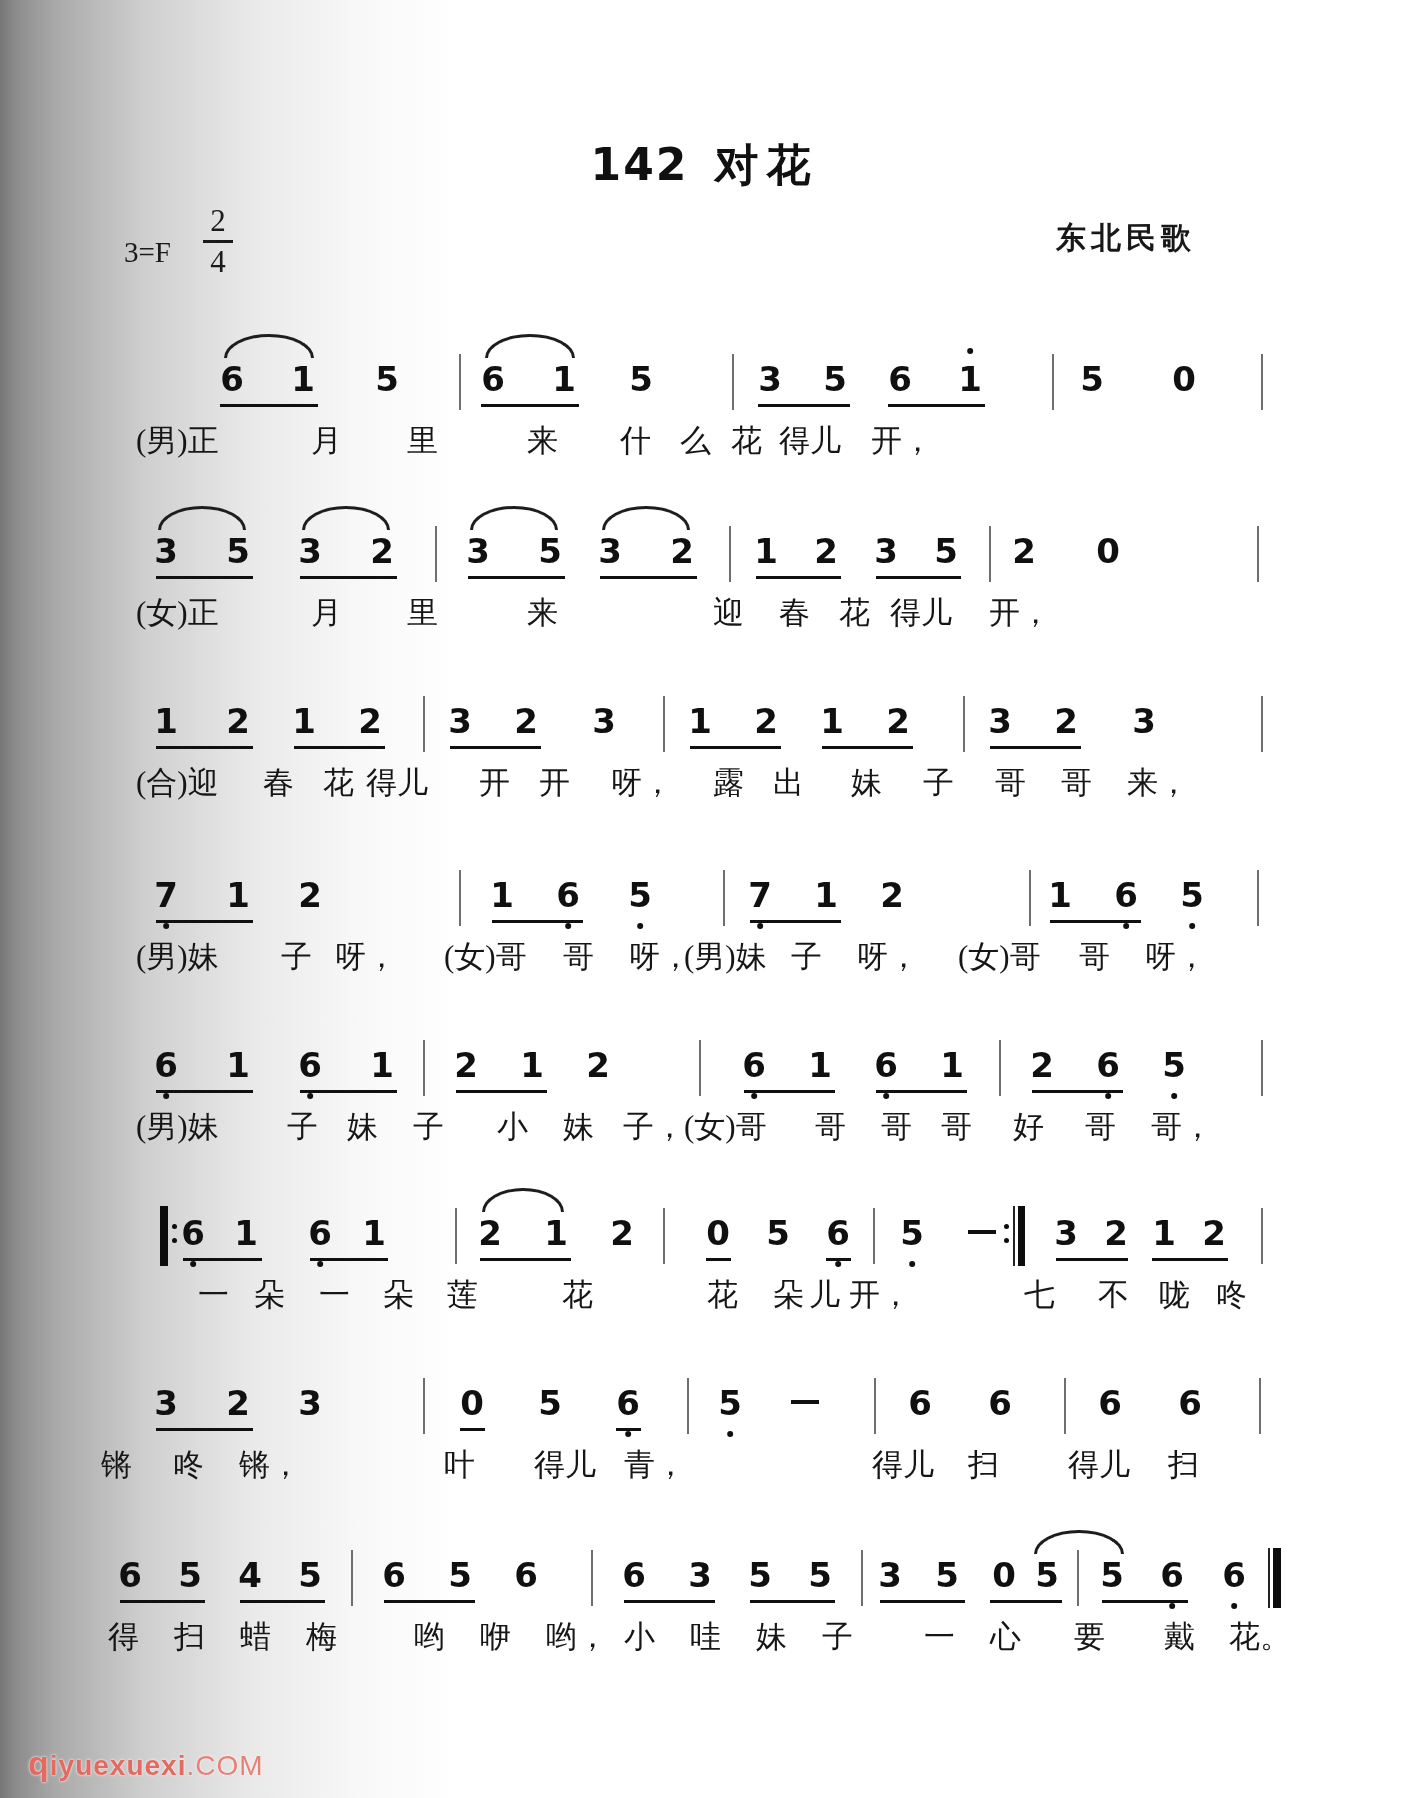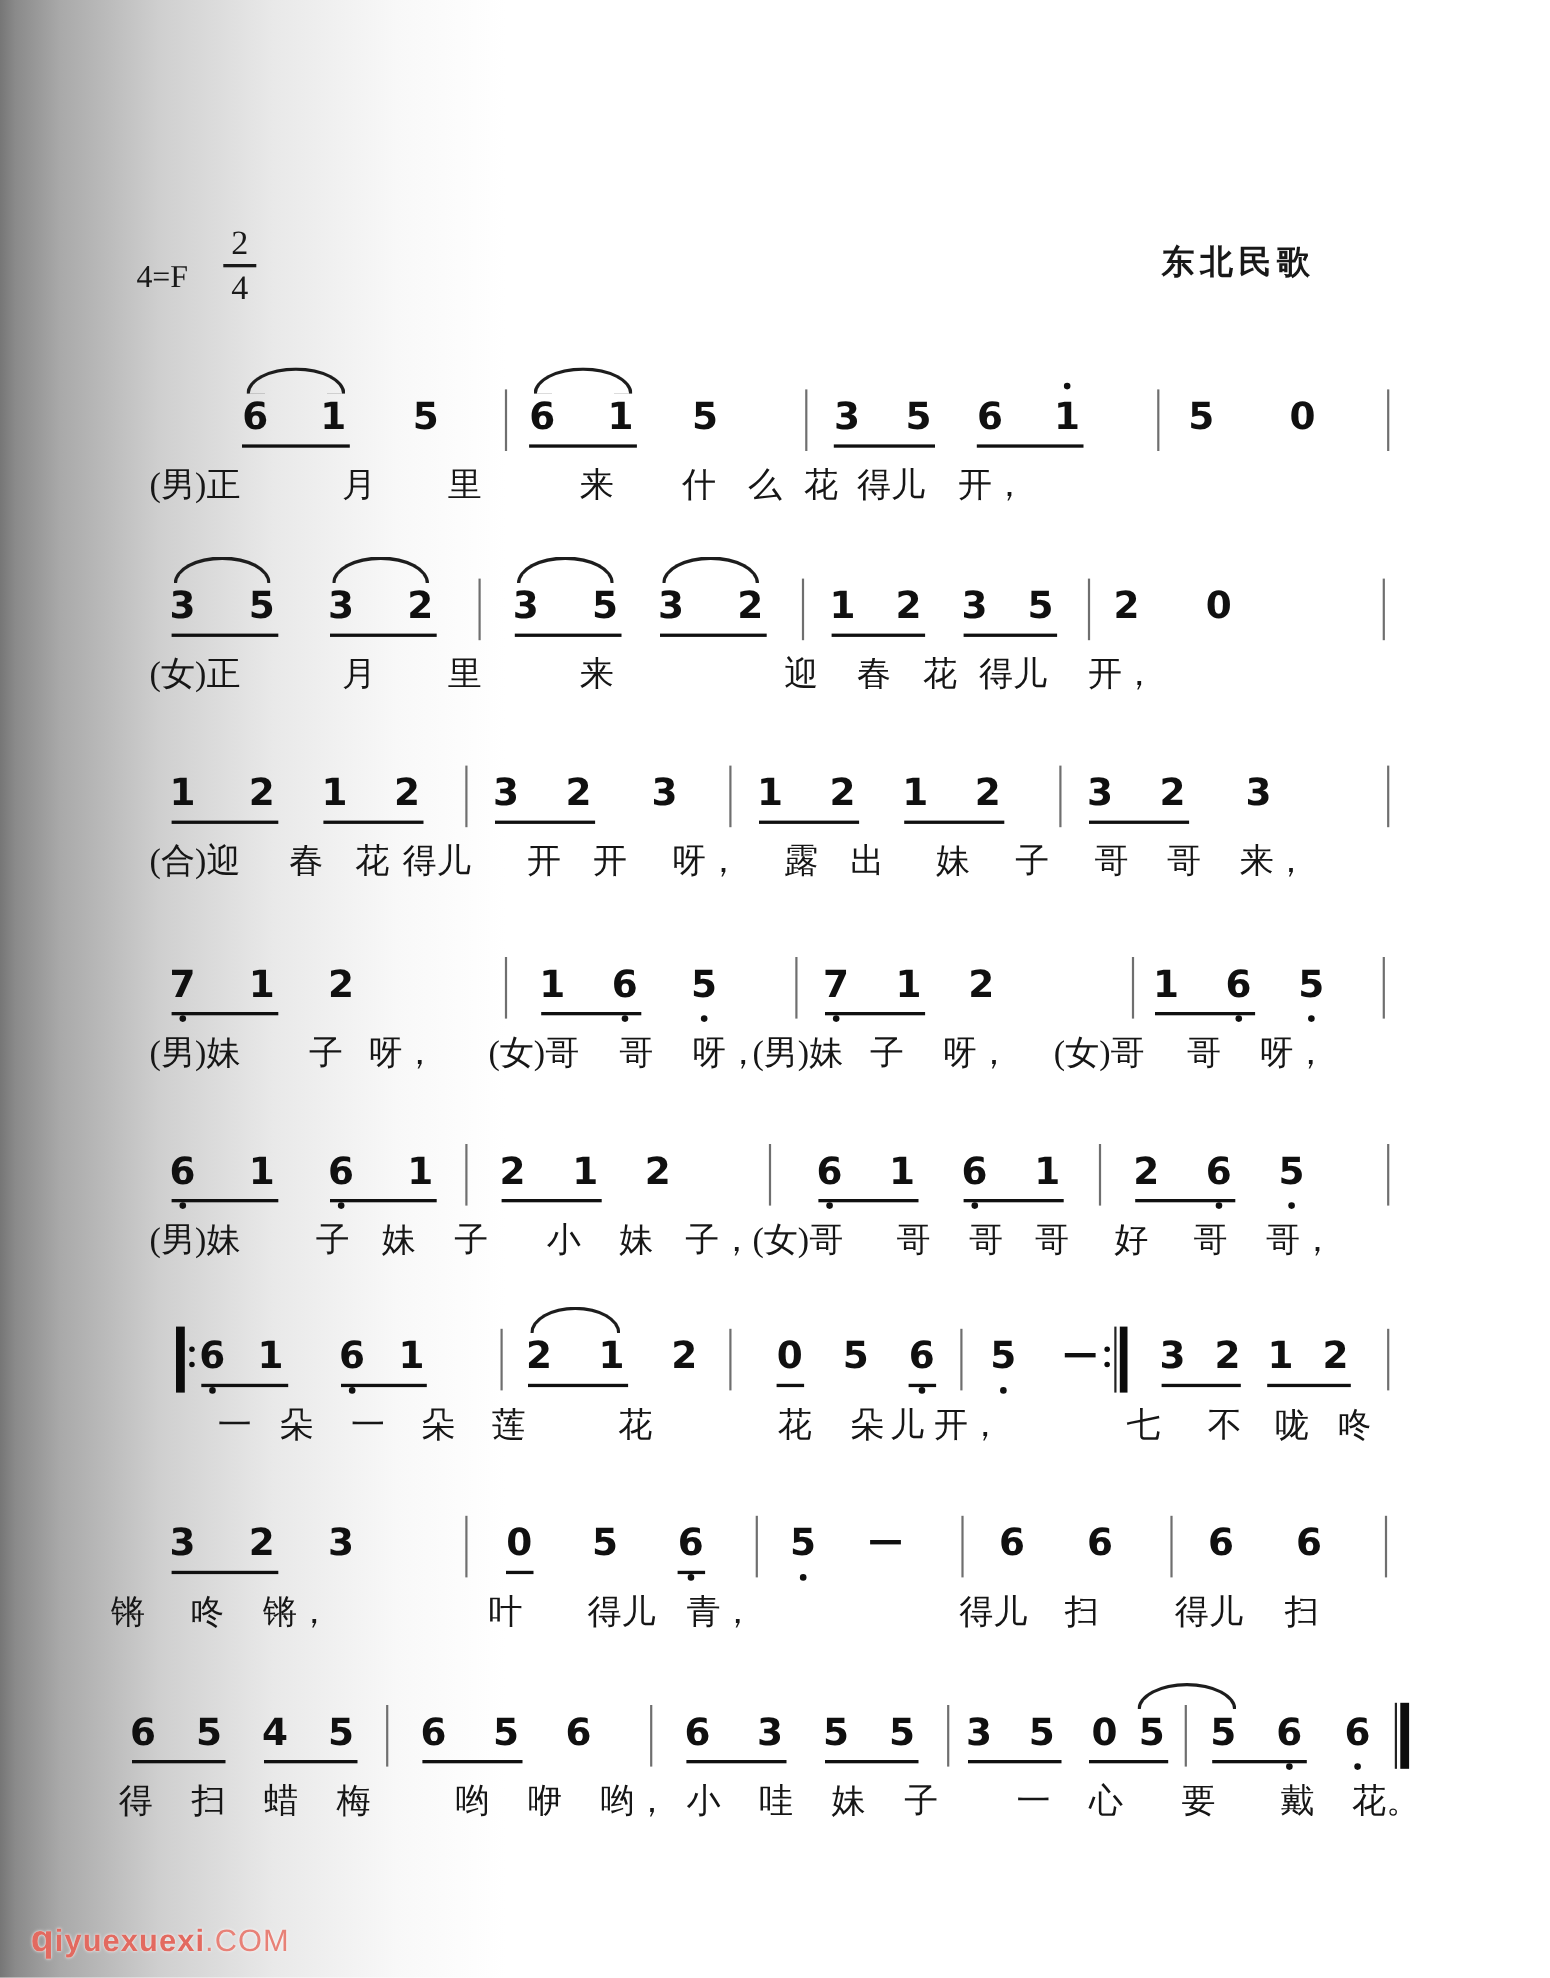--- a/index.html
+++ b/index.html
@@ -49,21 +49,24 @@
   #watermark{position:absolute;left:28px;top:1744px;font-size:28px;font-weight:bold;
     color:#e26a60;letter-spacing:1px;white-space:nowrap;
     text-shadow:0 0 3px rgba(255,255,255,.9),0 0 1px rgba(255,230,228,.9);}
   #watermark .q{font-size:34px;}
   #watermark .tld{font-weight:normal;color:#e78177;}
 </style>
 </head>
 <body>
 
 <div id="page">
-  <div id="key-block">4=F</div>
+  <div id="title-row">
+    <span class="num">142</span><span class="nm">对花</span>
+  </div>
+  <div id="key-block">3=F</div>
   <div id="meter">
     <div>2</div>
     <div class="bar"></div>
     <div>4</div>
   </div>
   <div id="source">东北民歌</div>
 
   <div id="score">
       <div class="system" style="top: 360px;">
         <div class="slur" style="left: 224px; width: 90px;"></div>

